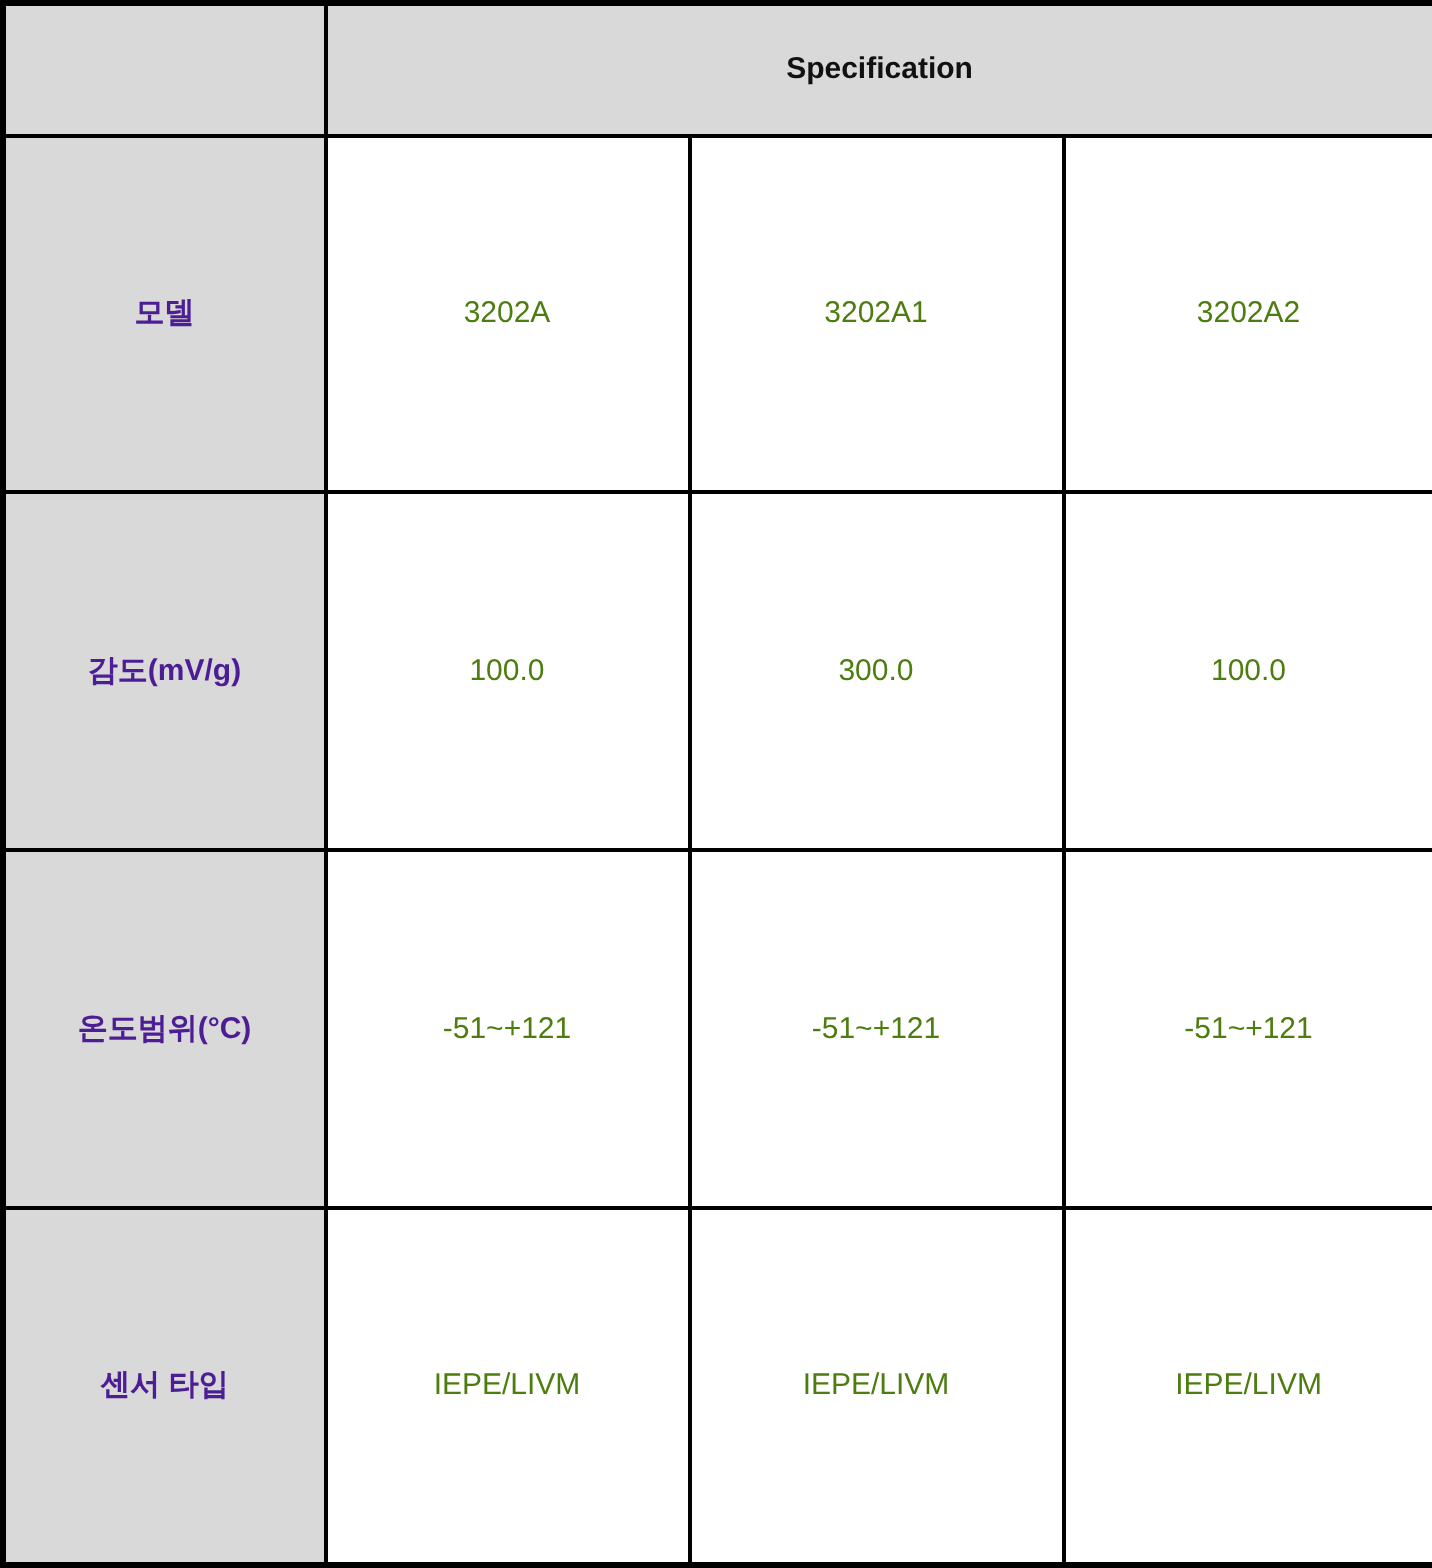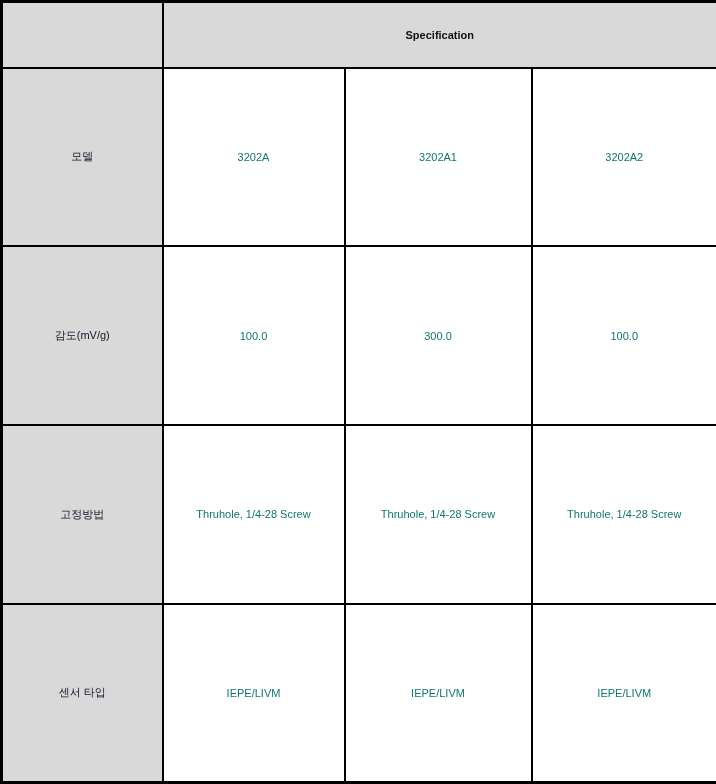--- a/index.html
+++ b/index.html
@@ -20,42 +20,42 @@
     box-sizing: border-box;
     border-collapse: collapse;
     table-layout: fixed;
     border: 3px solid #000000;
   }
   table.spec th, table.spec td {
     border: 2px solid #000000;
     text-align: center;
     vertical-align: middle;
     padding: 0 4px;
-    font-size: 11px;
+    font-size: 15px;
     overflow: hidden;
     white-space: nowrap;
   }
   
   tr.head-row { height: 66px; }
   tr.head-row th {
     background: #d9d9d9;
     font-weight: 700;
     color: #111111;
   }
   
   tr.data-row { height: 71px; }
   tr.data-row th {
     background: #d9d9d9;
-    font-weight: 400;
-    color: #0f172a;
+    font-weight: 700;
+    color: #4c1d95;
   }
   tr.data-row td {
     background: #ffffff;
     font-weight: 400;
-    color: #0f766e;
+    color: #4d7c0f;
   }
 </style>
 </head>
 <body>
 
 <div class="page">
   <table class="spec">
     <colgroup>
       <col style="width:161px">
       <col style="width:182px">
@@ -75,24 +75,24 @@
         <td>3202A1</td>
         <td>3202A2</td>
       </tr>
       <tr class="data-row">
         <th>감도(mV/g)</th>
         <td>100.0</td>
         <td>300.0</td>
         <td>100.0</td>
       </tr>
       <tr class="data-row">
-        <th>고정방법</th>
-        <td>Thruhole, 1/4-28 Screw</td>
-        <td>Thruhole, 1/4-28 Screw</td>
-        <td>Thruhole, 1/4-28 Screw</td>
+        <th>온도범위(°C)</th>
+        <td>-51~+121</td>
+        <td>-51~+121</td>
+        <td>-51~+121</td>
       </tr>
       <tr class="data-row">
         <th>센서 타입</th>
         <td>IEPE/LIVM</td>
         <td>IEPE/LIVM</td>
         <td>IEPE/LIVM</td>
       </tr>
     </tbody>
   </table>
 </div>

